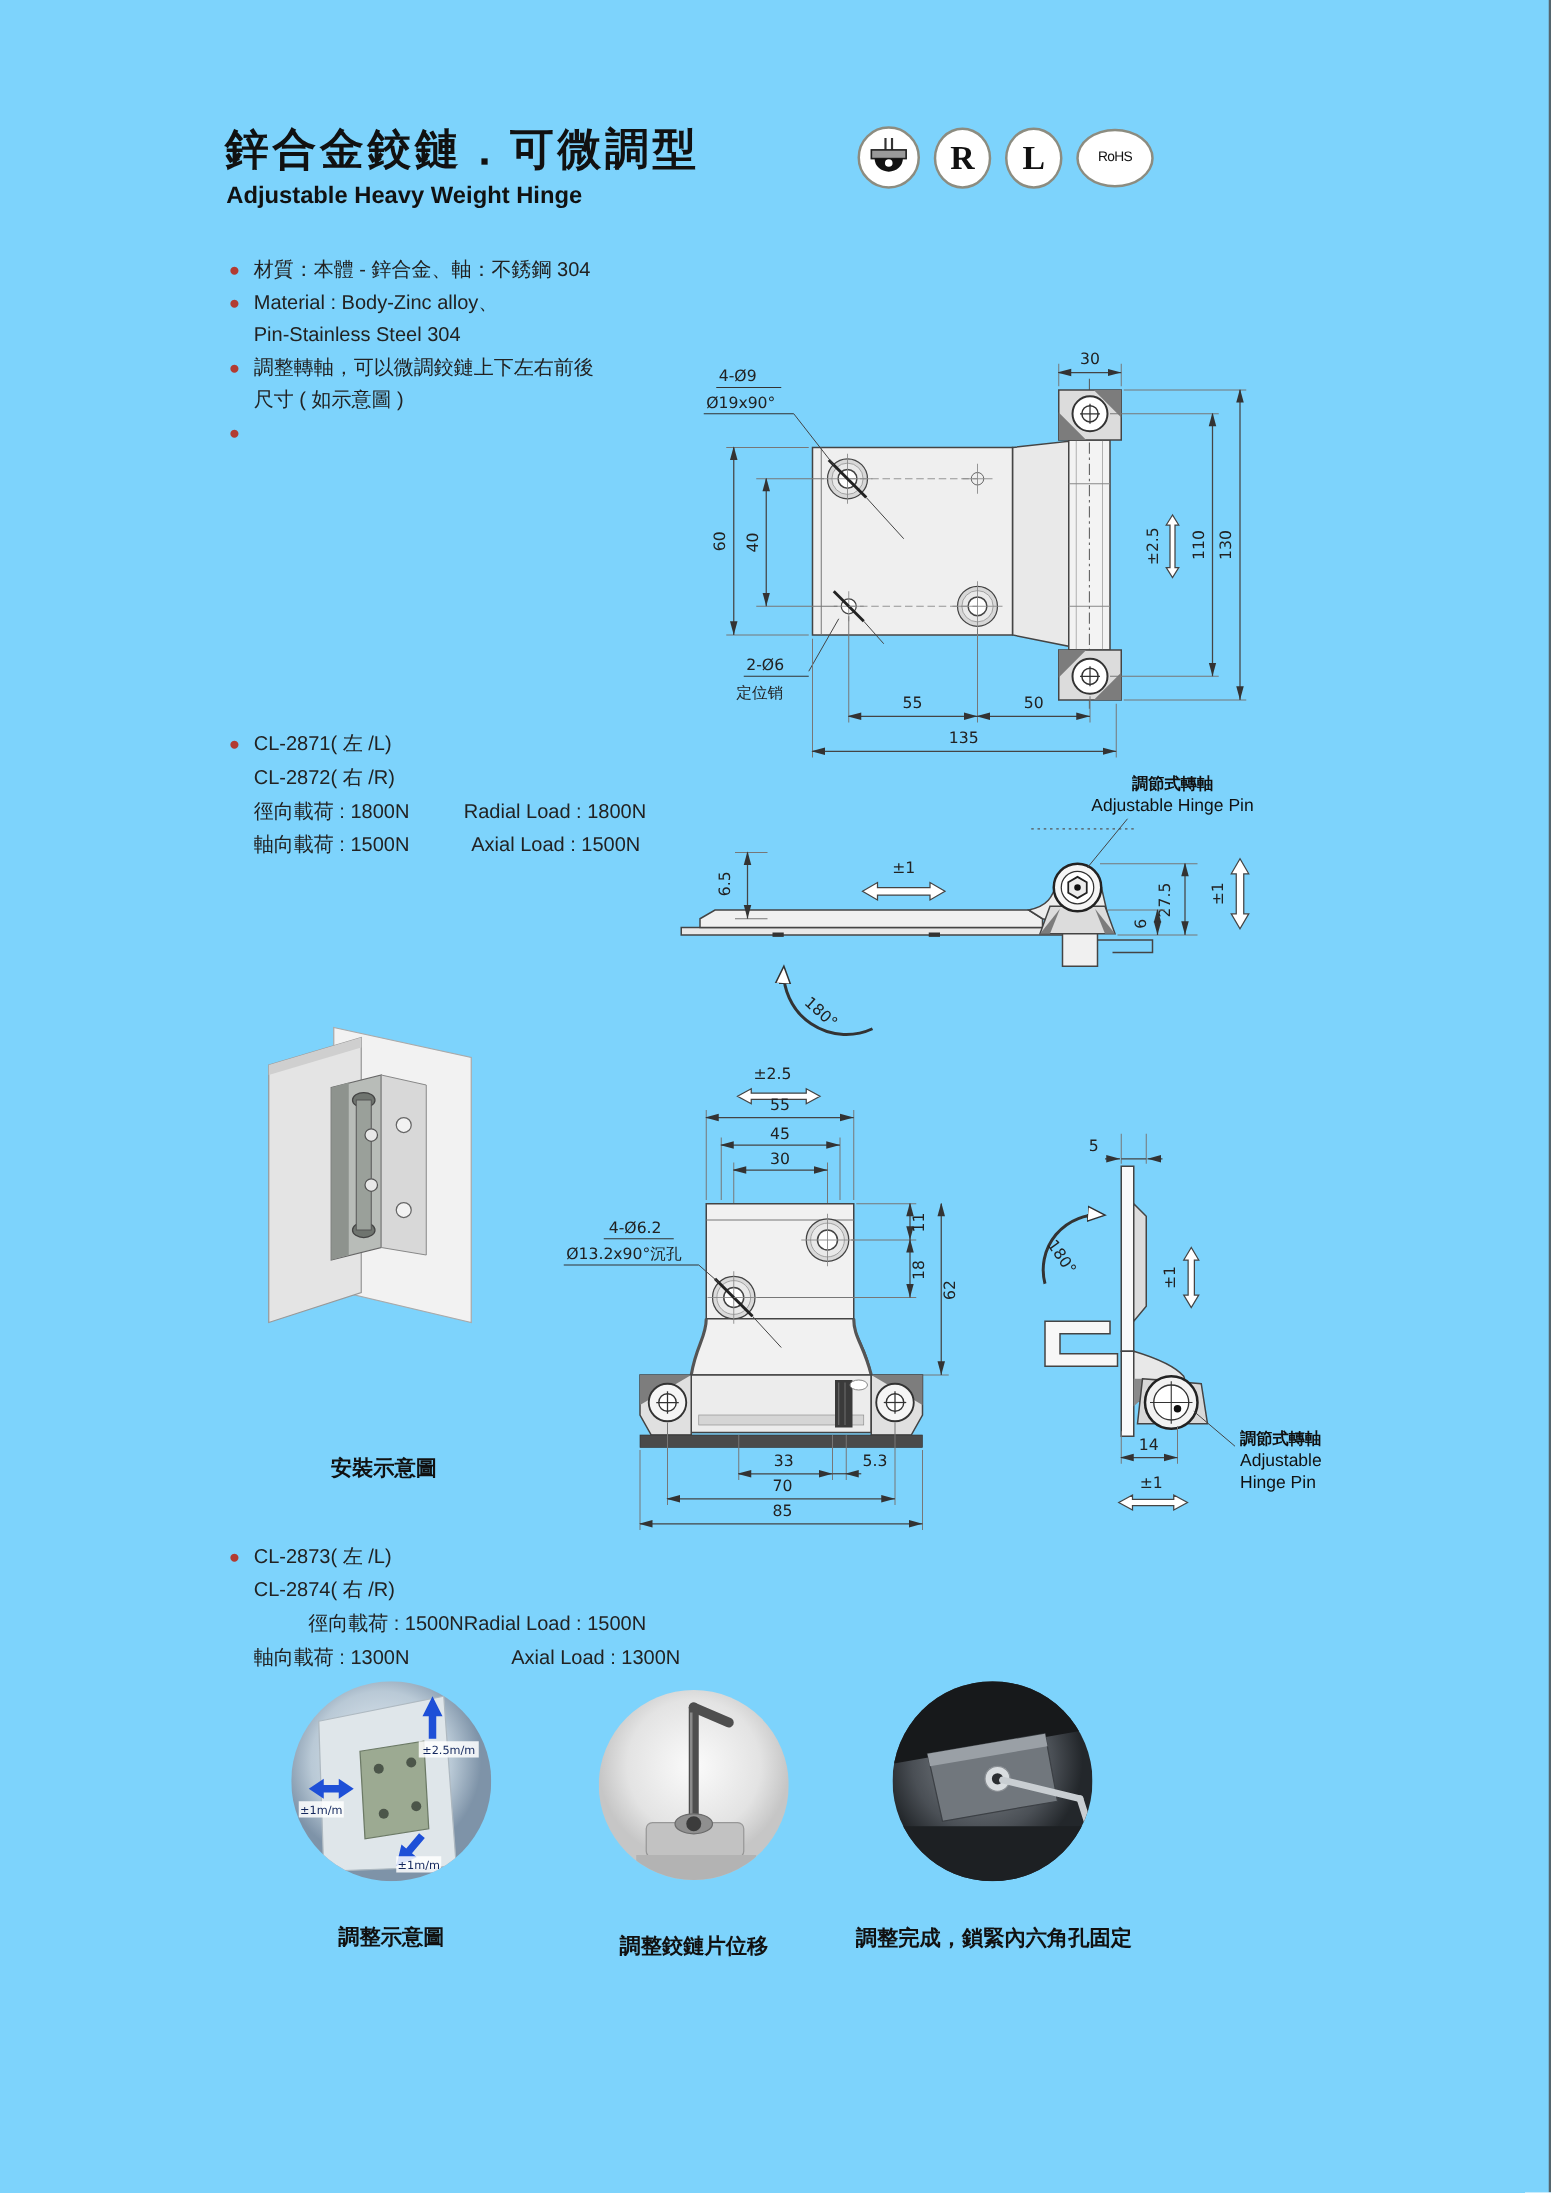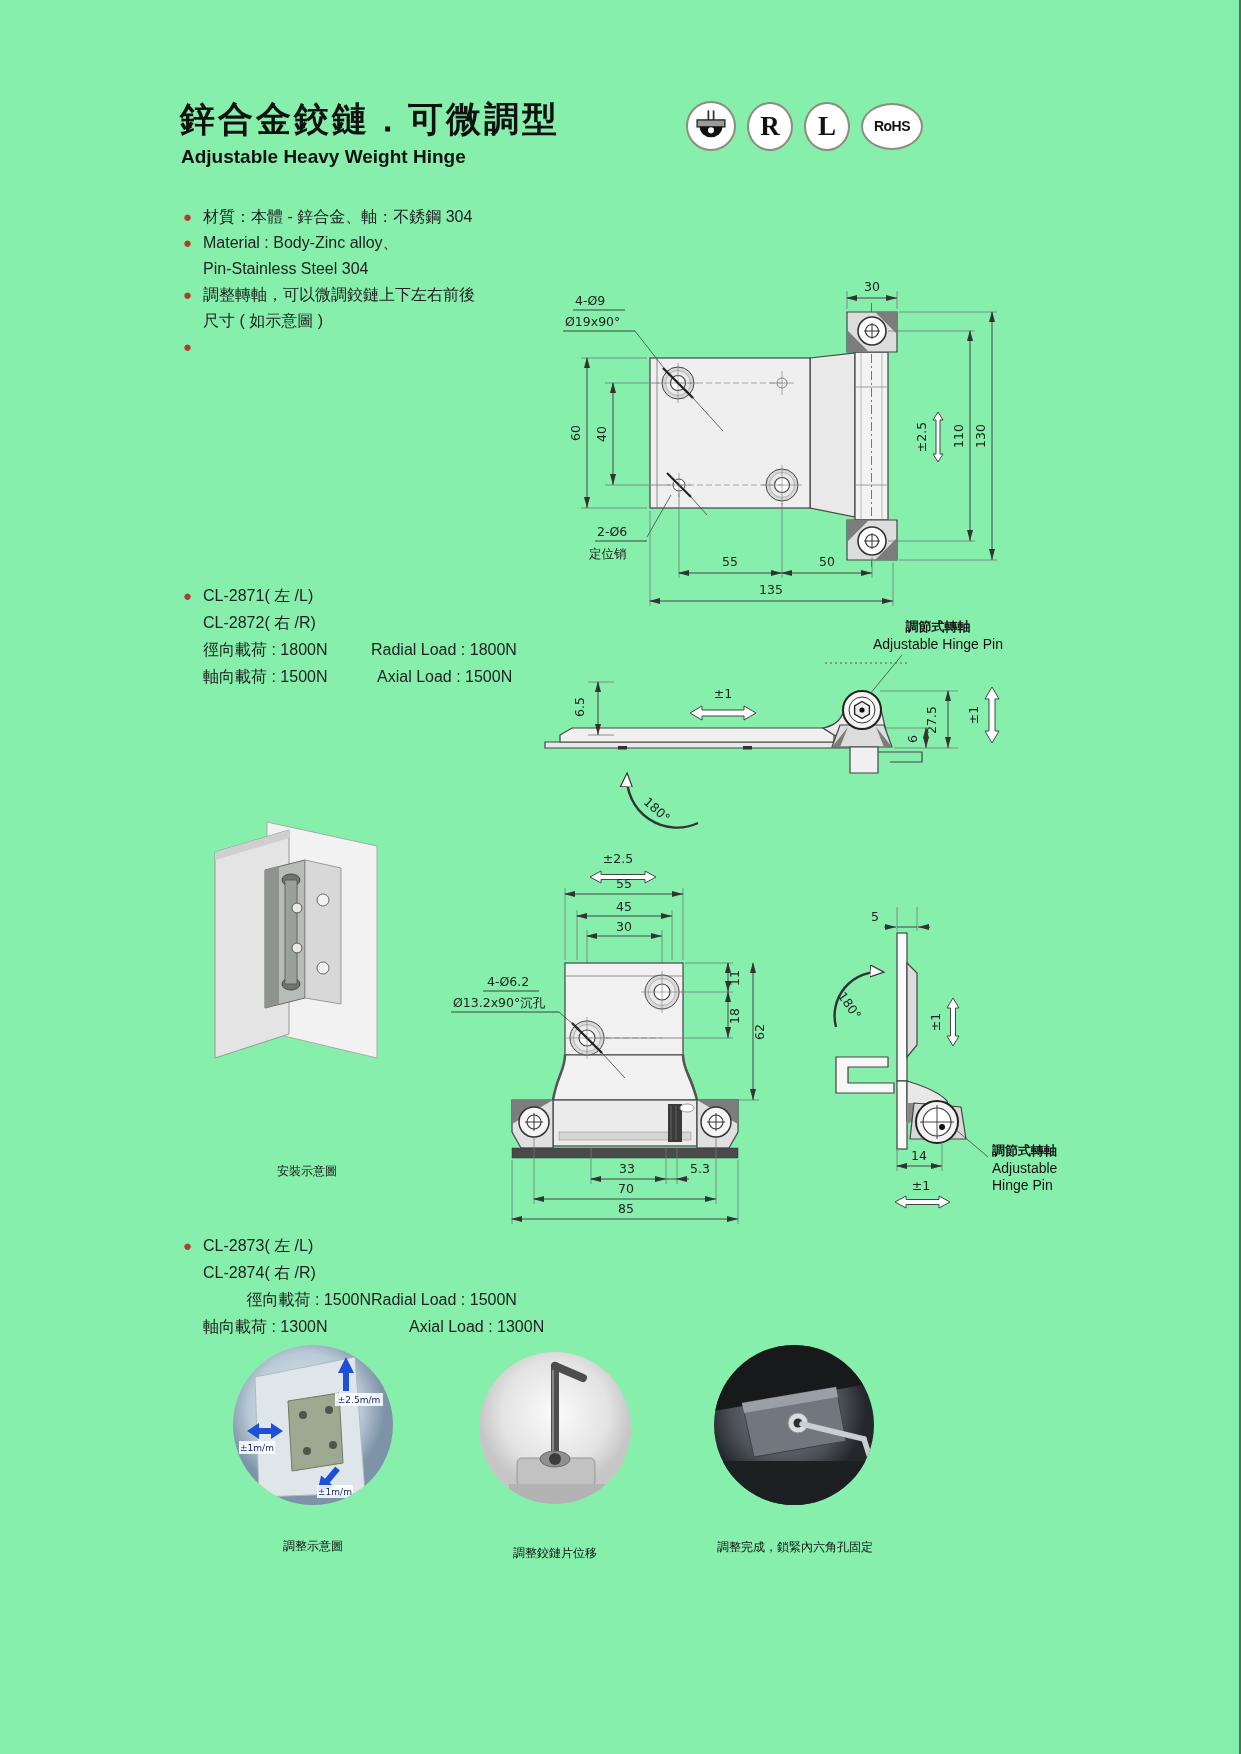--- a/index.html
+++ b/index.html
@@ -1,47 +1,47 @@
 <!DOCTYPE html>
 <html><head>
 <meta charset="utf-8">
 <style>
   html,body { margin:0; padding:0; background:#fff; }
-  .page { position:relative; width:1241px; height:1754px; background:#86efac;
+  .page { position:relative; width:1241px; height:1754px; background:#7dd3fc;
           font-family:"Liberation Sans","DejaVu Sans",sans-serif; color:#1a1a1a; overflow:hidden; }
   .abs { position:absolute; }
   .title-zh { font-size:35px; font-weight:700; letter-spacing:3px; color:#111; }
   .title-en { font-size:19px; font-weight:700; color:#111; }
   .edge-line { position:absolute; right:0; top:0; width:2px; height:100%; background:#4a4a4a; opacity:.8; }
   
   .badges { display:flex; align-items:center; gap:11px; }
   .badge { border:2px solid #8c8c80; border-radius:50%; display:flex; align-items:center; justify-content:center; background:#fff; }
   .badge.round { width:42px; height:45px; font-family:"Liberation Serif","DejaVu Serif",serif; font-weight:700; font-size:27px; color:#111; }
-  .badge.oval  { width:58px; height:43px; font-weight:700; font-size:14px; letter-spacing:-0.5px; color:#111; }
+  .badge.oval  { width:58px; height:43px; font-weight:400; font-size:11px; letter-spacing:-0.5px; color:#111; }
   .badge.icon  { width:46px; height:46px; }
   
   .feat { font-size:16px; line-height:26px; color:#222; }
   .frow { display:flex; }
   .frow .b { width:20px; flex:0 0 20px; color:#b23b32; font-size:15px; }
   .frow .t { width:300px; }
   
   .prod { font-size:16px; line-height:27px; color:#222; }
   .loadrow { display:flex; }
   .loadrow .zh { width:168px; }
   .loadrow .en { }
   
   svg text.d  { font-family:"DejaVu Sans",sans-serif; font-size:12.5px; fill:#222; }
   svg text.zh { font-family:"Liberation Sans","DejaVu Sans",sans-serif; font-weight:700; font-size:13px; fill:#111; }
   svg text.en { font-family:"Liberation Sans","DejaVu Sans",sans-serif; font-size:14px; fill:#111; }
   svg .dim  { stroke:#444; stroke-width:1; fill:none; }
   svg .ext  { stroke:#777; stroke-width:0.8; fill:none; }
   svg .part { stroke:#444; stroke-width:1.2; }
   svg .thin { stroke:#888; stroke-width:0.7; fill:none; }
   svg .tol  { fill:#fff; stroke:#444; stroke-width:1; }
-  .caption { font-size:12px; font-weight:400; color:#111; text-align:center; }
+  .caption { font-size:17px; font-weight:700; color:#111; text-align:center; }
   .photo-ann { font-family:"DejaVu Sans",sans-serif; }
 </style>
 </head>
 <body>
 
 <div class="page">
 
   <div class="abs title-zh" style="left:180px; top:96px;">鋅合金鉸鏈．可微調型</div>
   <div class="abs title-en" style="left:181px; top:146px;">Adjustable Heavy Weight Hinge</div>
 

